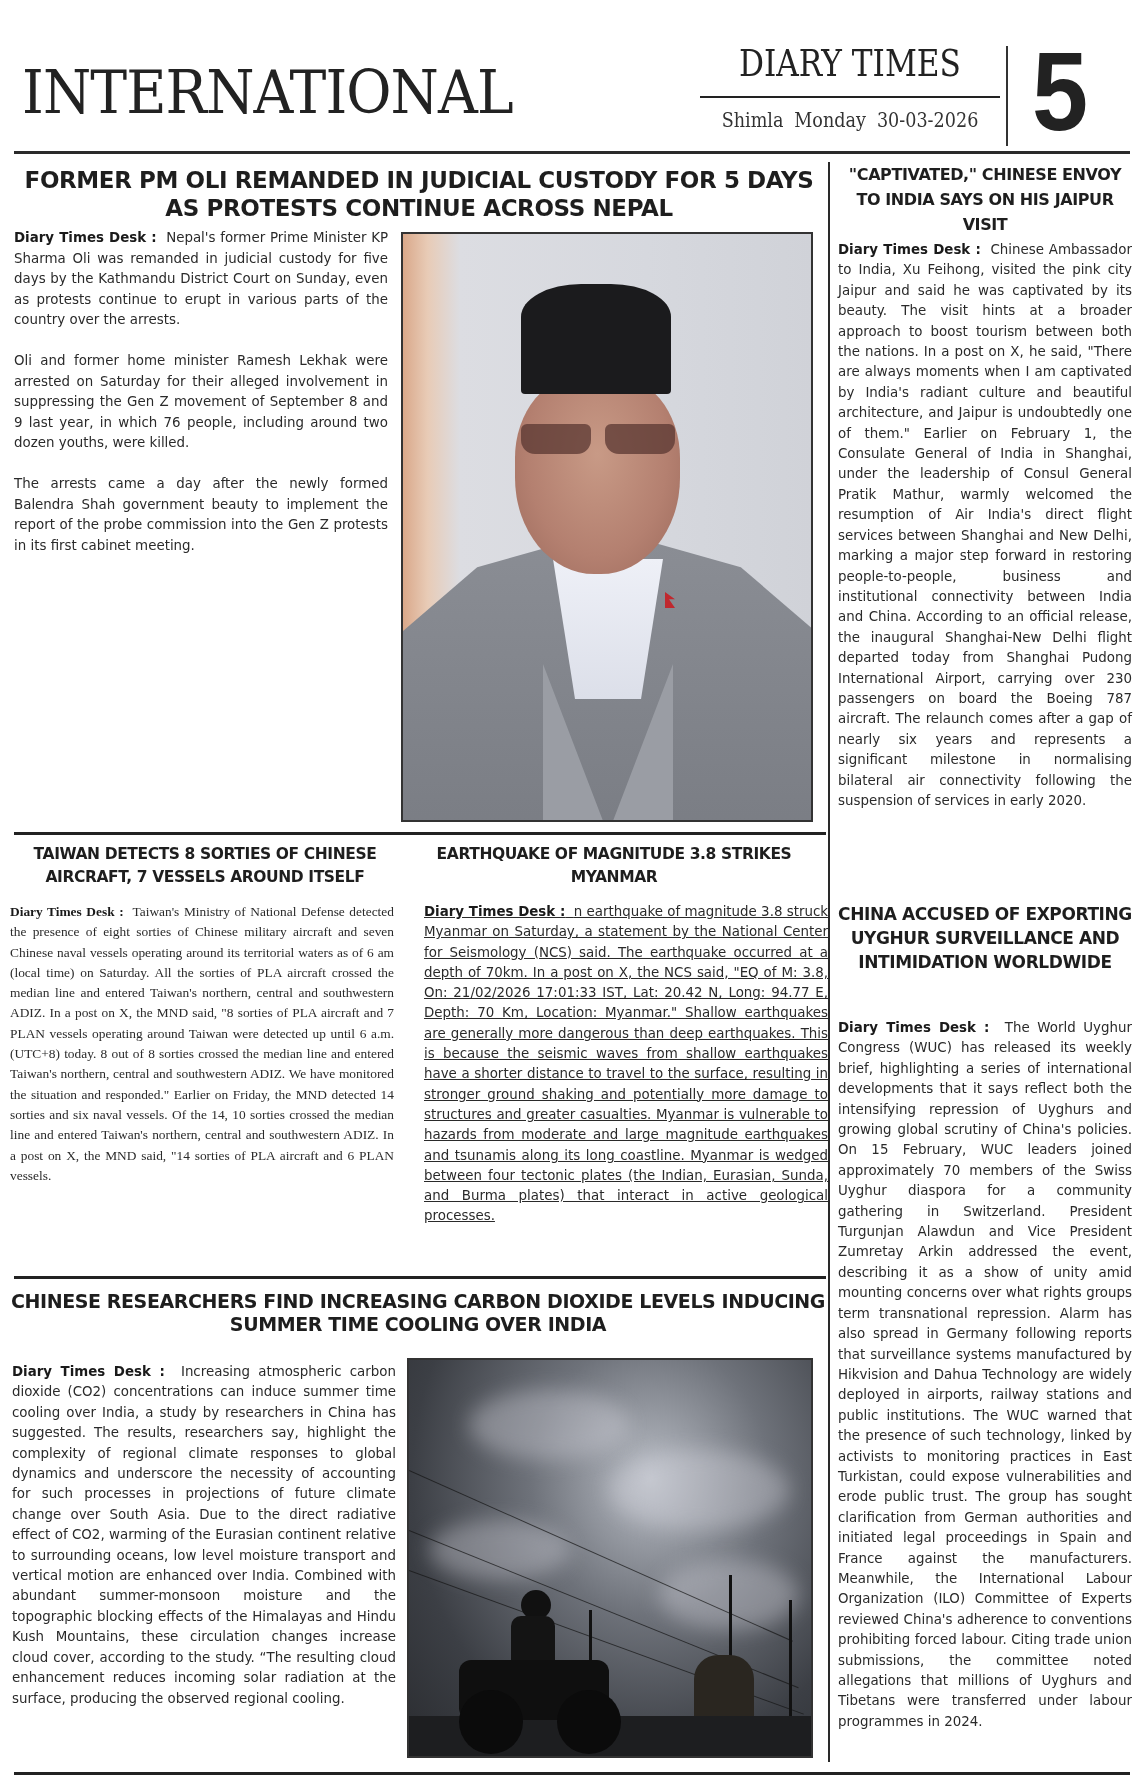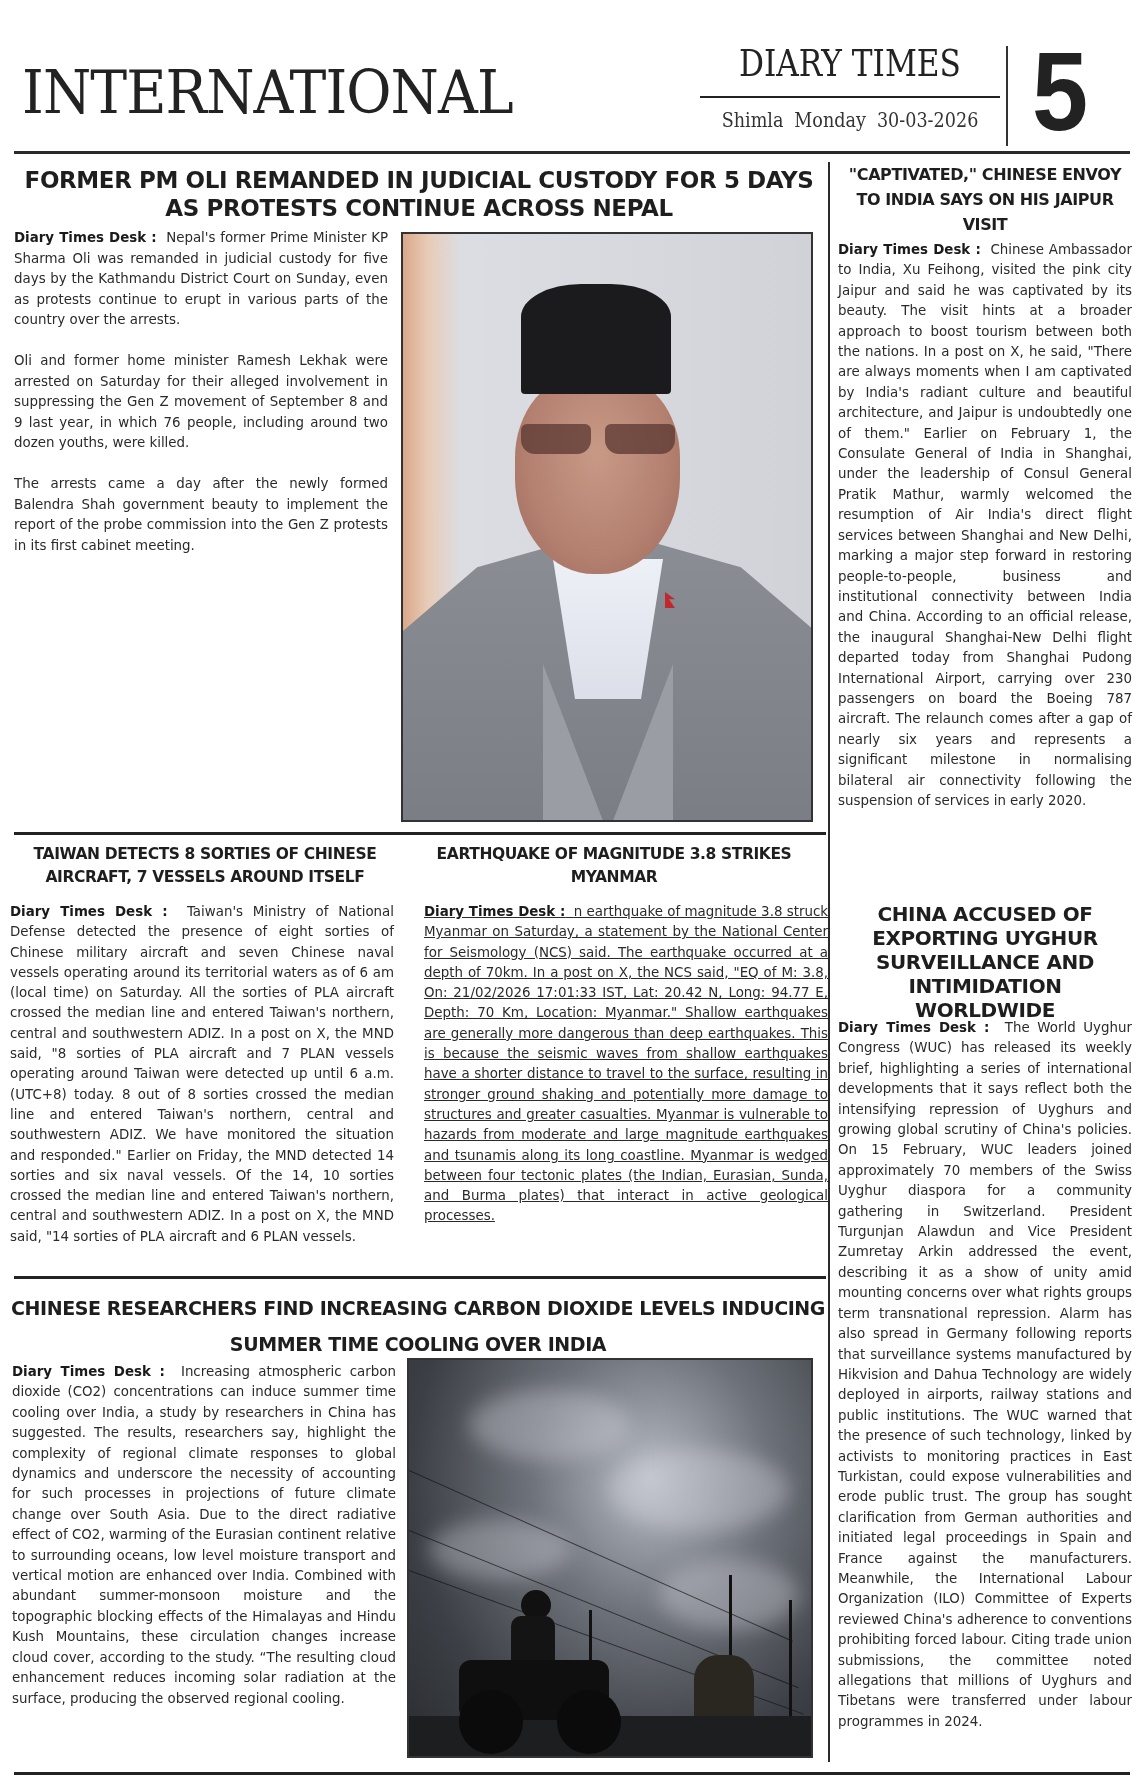--- a/index.html
+++ b/index.html
@@ -85,36 +85,36 @@
       <div class="lens" style="left:84px;"></div>
     </div>
     <div class="oli-flag"></div>
   </div>
 </article>
 
 <div class="hrule" style="left:14px; top:832px; width:812px;"></div>
 
 <article>
   <h2 class="headline" style="left:14px; top:843px; width:382px; font-size:15.5px; line-height:23px;">TAIWAN DETECTS 8 SORTIES OF CHINESE AIRCRAFT, 7 VESSELS AROUND ITSELF</h2>
-  <div class="body-text" style="left:10px; top:902px; width:384px; line-height:20.3px;">
+  <div class="body-text" style="left:10px; top:902px; width:384px; line-height:20.3px;font-family:Liberation Serif, serif;">
     <p><span class="dateline">Diary Times Desk :</span>&nbsp; <span>Taiwan's Ministry of National Defense detected the presence of eight sorties of Chinese military aircraft and seven Chinese naval vessels operating around its territorial waters as of 6 am (local time) on Saturday. All the sorties of PLA aircraft crossed the median line and entered Taiwan's northern, central and southwestern ADIZ. In a post on X, the MND said, "8 sorties of PLA aircraft and 7 PLAN vessels operating around Taiwan were detected up until 6 a.m. (UTC+8) today. 8 out of 8 sorties crossed the median line and entered Taiwan's northern, central and southwestern ADIZ. We have monitored the situation and responded." Earlier on Friday, the MND detected 14 sorties and six naval vessels. Of the 14, 10 sorties crossed the median line and entered Taiwan's northern, central and southwestern ADIZ. In a post on X, the MND said, "14 sorties of PLA aircraft and 6 PLAN vessels.</span></p>
   </div>
 </article>
 
 <article>
   <h2 class="headline" style="left:414px; top:843px; width:400px; font-size:15.5px; line-height:23px;">EARTHQUAKE OF MAGNITUDE 3.8 STRIKES MYANMAR</h2>
   <div class="body-text" style="left:424px; top:902px; width:404px; line-height:20.3px;text-decoration:underline;">
     <p><span class="dateline">Diary Times Desk :</span>&nbsp; <span>n earthquake of magnitude 3.8 struck Myanmar on Saturday, a statement by the National Center for Seismology (NCS) said. The earthquake occurred at a depth of 70km. In a post on X, the NCS said, "EQ of M: 3.8, On: 21/02/2026 17:01:33 IST, Lat: 20.42 N, Long: 94.77 E, Depth: 70 Km, Location: Myanmar." Shallow earthquakes are generally more dangerous than deep earthquakes. This is because the seismic waves from shallow earthquakes have a shorter distance to travel to the surface, resulting in stronger ground shaking and potentially more damage to structures and greater casualties. Myanmar is vulnerable to hazards from moderate and large magnitude earthquakes and tsunamis along its long coastline. Myanmar is wedged between four tectonic plates (the Indian, Eurasian, Sunda, and Burma plates) that interact in active geological processes.</span></p>
   </div>
 </article>
 
 <div class="hrule" style="left:14px; top:1276px; width:812px;"></div>
 
 <article>
-  <h2 class="headline" style="left:10px; top:1290px; width:816px; font-size:19px; line-height:36px;">CHINESE RESEARCHERS FIND INCREASING CARBON DIOXIDE LEVELS INDUCING SUMMER TIME COOLING OVER INDIA</h2>
+  <h2 class="headline" style="left:10px; top:1290px; width:816px; font-size:19px; line-height:23px;">CHINESE RESEARCHERS FIND INCREASING CARBON DIOXIDE LEVELS INDUCING SUMMER TIME COOLING OVER INDIA</h2>
   <div class="body-text" style="left:12px; top:1352px; width:384px; line-height:20.4px;margin-top:10px;">
     <p><span class="dateline">Diary Times Desk :</span>&nbsp; <span>Increasing atmospheric carbon dioxide (CO2) concentrations can induce summer time cooling over India, a study by researchers in China has suggested. The results, researchers say, highlight the complexity of regional climate responses to global dynamics and underscore the necessity of accounting for such processes in projections of future climate change over South Asia. Due to the direct radiative effect of CO2, warming of the Eurasian continent relative to surrounding oceans, low level moisture transport and vertical motion are enhanced over India. Combined with abundant summer-monsoon moisture and the topographic blocking effects of the Himalayas and Hindu Kush Mountains, these circulation changes increase cloud cover, according to the study. “The resulting cloud enhancement reduces incoming solar radiation at the surface, producing the observed regional cooling.</span></p>
   </div>
   <div class="photo photo-clouds" title="Silhouette of a motorcyclist under heavy dark clouds with street lights and a domed building">
     <div class="cloud-blob" style="left:60px; top:30px; width:160px; height:70px;"></div>
     <div class="cloud-blob" style="left:200px; top:90px; width:180px; height:80px;"></div>
     <div class="cloud-blob" style="left:20px; top:160px; width:140px; height:60px;"></div>
     <div class="cloud-blob" style="left:250px; top:200px; width:140px; height:70px;"></div>
     <div class="wire" style="left:0; top:110px; width:420px; transform:rotate(24deg);"></div>
     <div class="wire" style="left:0; top:170px; width:420px; transform:rotate(22deg);"></div>
@@ -135,19 +135,19 @@
 </article>
 
 <article>
   <h2 class="headline" style="left:836px; top:162px; width:298px; font-size:16px; line-height:25px;">"CAPTIVATED," CHINESE ENVOY TO INDIA SAYS ON HIS JAIPUR VISIT</h2>
   <div class="body-text" style="left:838px; top:240px; width:294px; line-height:20.4px;">
     <p><span class="dateline">Diary Times Desk :</span>&nbsp; <span>Chinese Ambassador to India, Xu Feihong, visited the pink city Jaipur and said he was captivated by its beauty. The visit hints at a broader approach to boost tourism between both the nations. In a post on X, he said, "There are always moments when I am captivated by India's radiant culture and beautiful architecture, and Jaipur is undoubtedly one of them." Earlier on February 1, the Consulate General of India in Shanghai, under the leadership of Consul General Pratik Mathur, warmly welcomed the resumption of Air India's direct flight services between Shanghai and New Delhi, marking a major step forward in restoring people-to-people, business and institutional connectivity between India and China. According to an official release, the inaugural Shanghai-New Delhi flight departed today from Shanghai Pudong International Airport, carrying over 230 passengers on board the Boeing 787 aircraft. The relaunch comes after a gap of nearly six years and represents a significant milestone in normalising bilateral air connectivity following the suspension of services in early 2020.</span></p>
   </div>
 </article>
 
 <article>
-  <h2 class="headline" style="left:836px; top:902px; width:298px; font-size:20px; line-height:24px;">CHINA ACCUSED OF EXPORTING UYGHUR SURVEILLANCE AND INTIMIDATION WORLDWIDE</h2>
+  <h2 class="headline" style="left:836px; top:902px; width:298px; font-size:17px; line-height:24px;">CHINA ACCUSED OF EXPORTING UYGHUR SURVEILLANCE AND INTIMIDATION WORLDWIDE</h2>
   <div class="body-text" style="left:838px; top:1018px; width:294px; line-height:20.4px;">
     <p><span class="dateline">Diary Times Desk :</span>&nbsp; <span>The World Uyghur Congress (WUC) has released its weekly brief, highlighting a series of international developments that it says reflect both the intensifying repression of Uyghurs and growing global scrutiny of China's policies. On 15 February, WUC leaders joined approximately 70 members of the Swiss Uyghur diaspora for a community gathering in Switzerland. President Turgunjan Alawdun and Vice President Zumretay Arkin addressed the event, describing it as a show of unity amid mounting concerns over what rights groups term transnational repression. Alarm has also spread in Germany following reports that surveillance systems manufactured by Hikvision and Dahua Technology are widely deployed in airports, railway stations and public institutions. The WUC warned that the presence of such technology, linked by activists to monitoring practices in East Turkistan, could expose vulnerabilities and erode public trust. The group has sought clarification from German authorities and initiated legal proceedings in Spain and France against the manufacturers. Meanwhile, the International Labour Organization (ILO) Committee of Experts reviewed China's adherence to conventions prohibiting forced labour. Citing trade union submissions, the committee noted allegations that millions of Uyghurs and Tibetans were transferred under labour programmes in 2024.</span></p>
   </div>
 </article>
 
 <div class="hrule" style="left:14px; top:1772px; width:1116px;"></div>
 
 </body></html>

